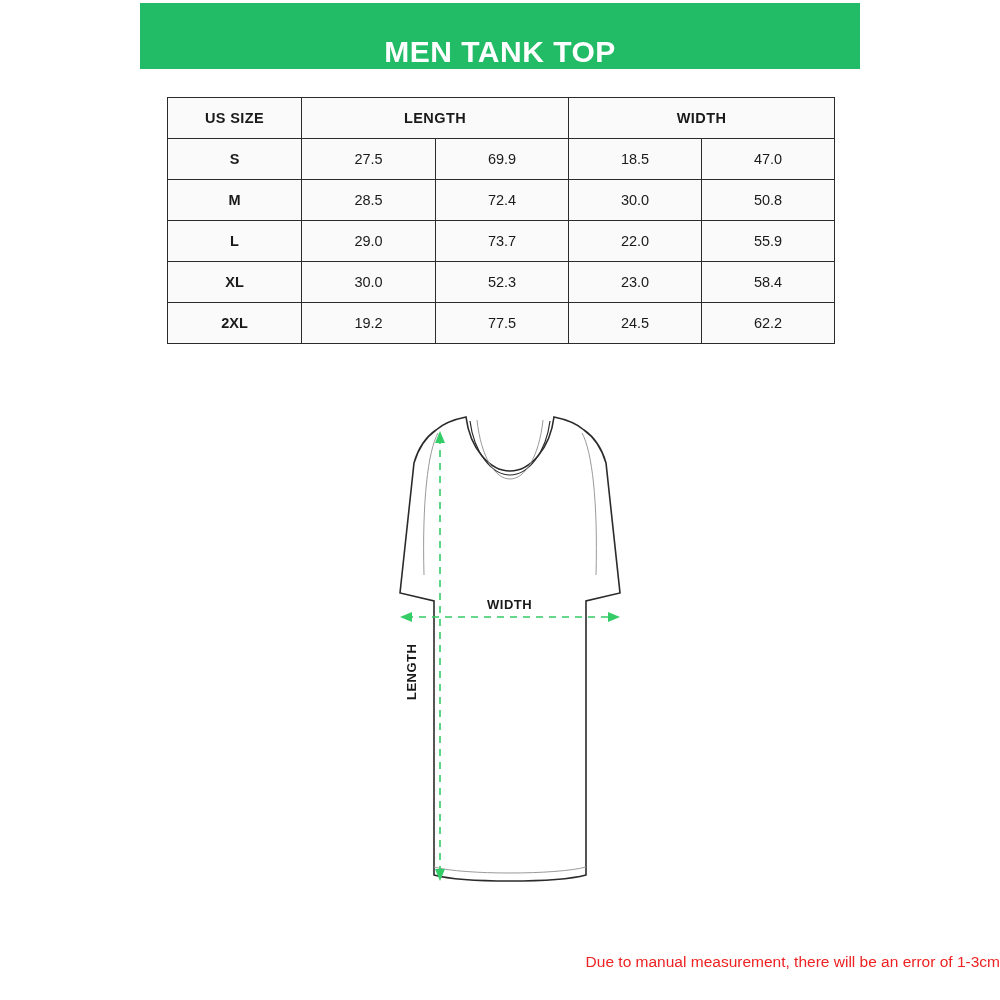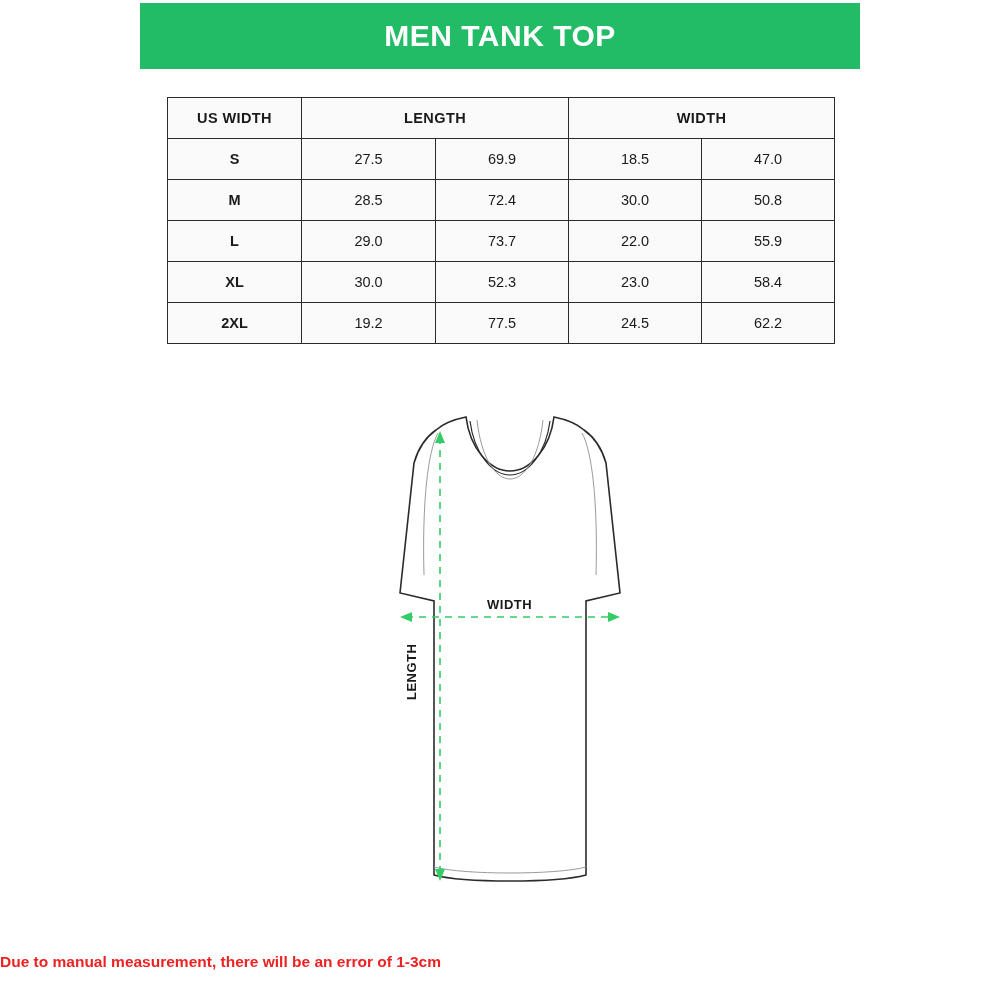--- a/index.html
+++ b/index.html
@@ -18,21 +18,21 @@
 
   
   .header-banner {
     position: absolute;
     left: 140px;
     top: 3px;
     width: 720px;
     height: 66px;
     background: #22bb66;
     display: flex;
-    align-items: center;
+    align-items: flex-end;
     justify-content: center;
   }
   .header-title {
     color: #ffffff;
     font-size: 30px;
     font-weight: bold;
     letter-spacing: 0.5px;
   }
 
   
@@ -111,45 +111,45 @@
     transform: rotate(-90deg);
     transform-origin: left top;
   }
 
   
   .footer-note {
     position: absolute;
     left: 0;
     top: 953px;
     width: 1000px;
-    text-align: left;
+    text-align: right;
     color: #ee2222;
     font-size: 15.5px;
-    font-weight: bold;
+    font-weight: normal;
   }
 </style>
 </head>
 <body>
 
 <div class="header-banner">
   <div class="header-title">MEN TANK TOP</div>
 </div>
 
 <div class="size-table-wrap">
   <table class="size-table">
     <colgroup>
       <col class="col-size">
         <col class="col-li">
         <col class="col-lc">
         <col class="col-wi">
         <col class="col-wc">
     </colgroup>
     <tbody>
       <tr>
-        <td class="hdr-cell" rowspan="1">US WIDTH</td>
+        <td class="hdr-cell" rowspan="1">US SIZE</td>
         <td class="hdr-cell" colspan="2">LENGTH</td>
         <td class="hdr-cell" colspan="2">WIDTH</td>
       </tr>
 
       <tr>
         <td class="size-cell">S</td>
         <td class="val-cell">27.5</td>
         <td class="val-cell">69.9</td>
         <td class="val-cell">18.5</td>
         <td class="val-cell">47.0</td>

